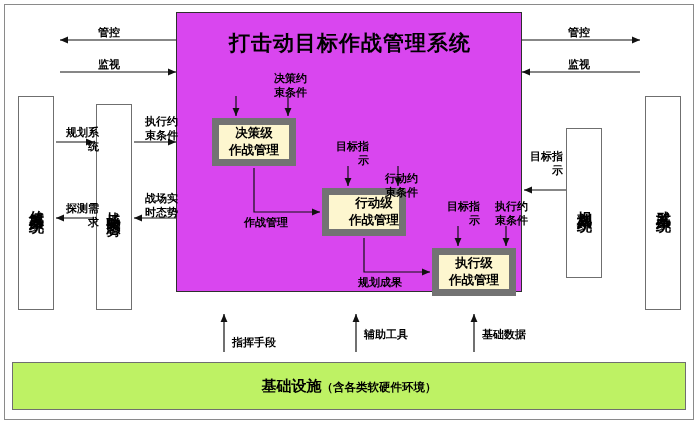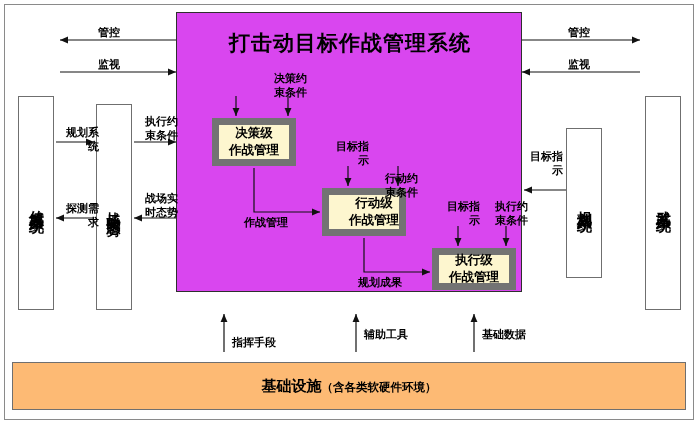--- a/index.html
+++ b/index.html
@@ -44,21 +44,21 @@
     display:flex;align-items:center;justify-content:center;
     text-align:center;font-size:12.5px;font-weight:bold;color:#000;
     line-height:1.35;
   }
 
   .side-vert-label{font-size:15px;font-weight:bold;color:#000;}
   .side-vert-label-sm{font-size:14px;font-weight:bold;color:#000;}
 
   .infra{
     position:absolute;left:12px;top:362px;width:674px;height:48px;
-    border:1px solid #6f6f6f;background:#fdba74;box-sizing:border-box;
+    border:1px solid #6f6f6f;background:#bef264;box-sizing:border-box;
     display:flex;align-items:center;justify-content:center;
   }
   .infra-text{font-size:15px;font-weight:bold;color:#000;}
   .infra-text .sub{font-size:11.5px;font-weight:bold;}
 
   .lbl{
     position:absolute;font-size:11px;color:#000;font-weight:bold;
     line-height:1.25;white-space:nowrap;text-align:right;
   }
   .lbl.two{white-space:normal;width:42px;}
@@ -99,21 +99,21 @@
     </div>
   </div>
 
   <div class="yellow-box" style="left:322px;top:188px;width:84px;height:48px;justify-content:flex-end;">
     <div>
       <div>行动级</div>
       <div>作战管理</div>
     </div>
   </div>
 
-  <div class="yellow-box" style="left:432px;top:248px;width:84px;height:42px;">
+  <div class="yellow-box" style="left:432px;top:248px;width:84px;height:48px;">
     <div>
       <div>执行级</div>
       <div>作战管理</div>
     </div>
   </div>
 
   <div class="infra">
     <div class="infra-text">
       <span>基础设施</span><span class="sub">（含各类软硬件环境）</span>
     </div>

